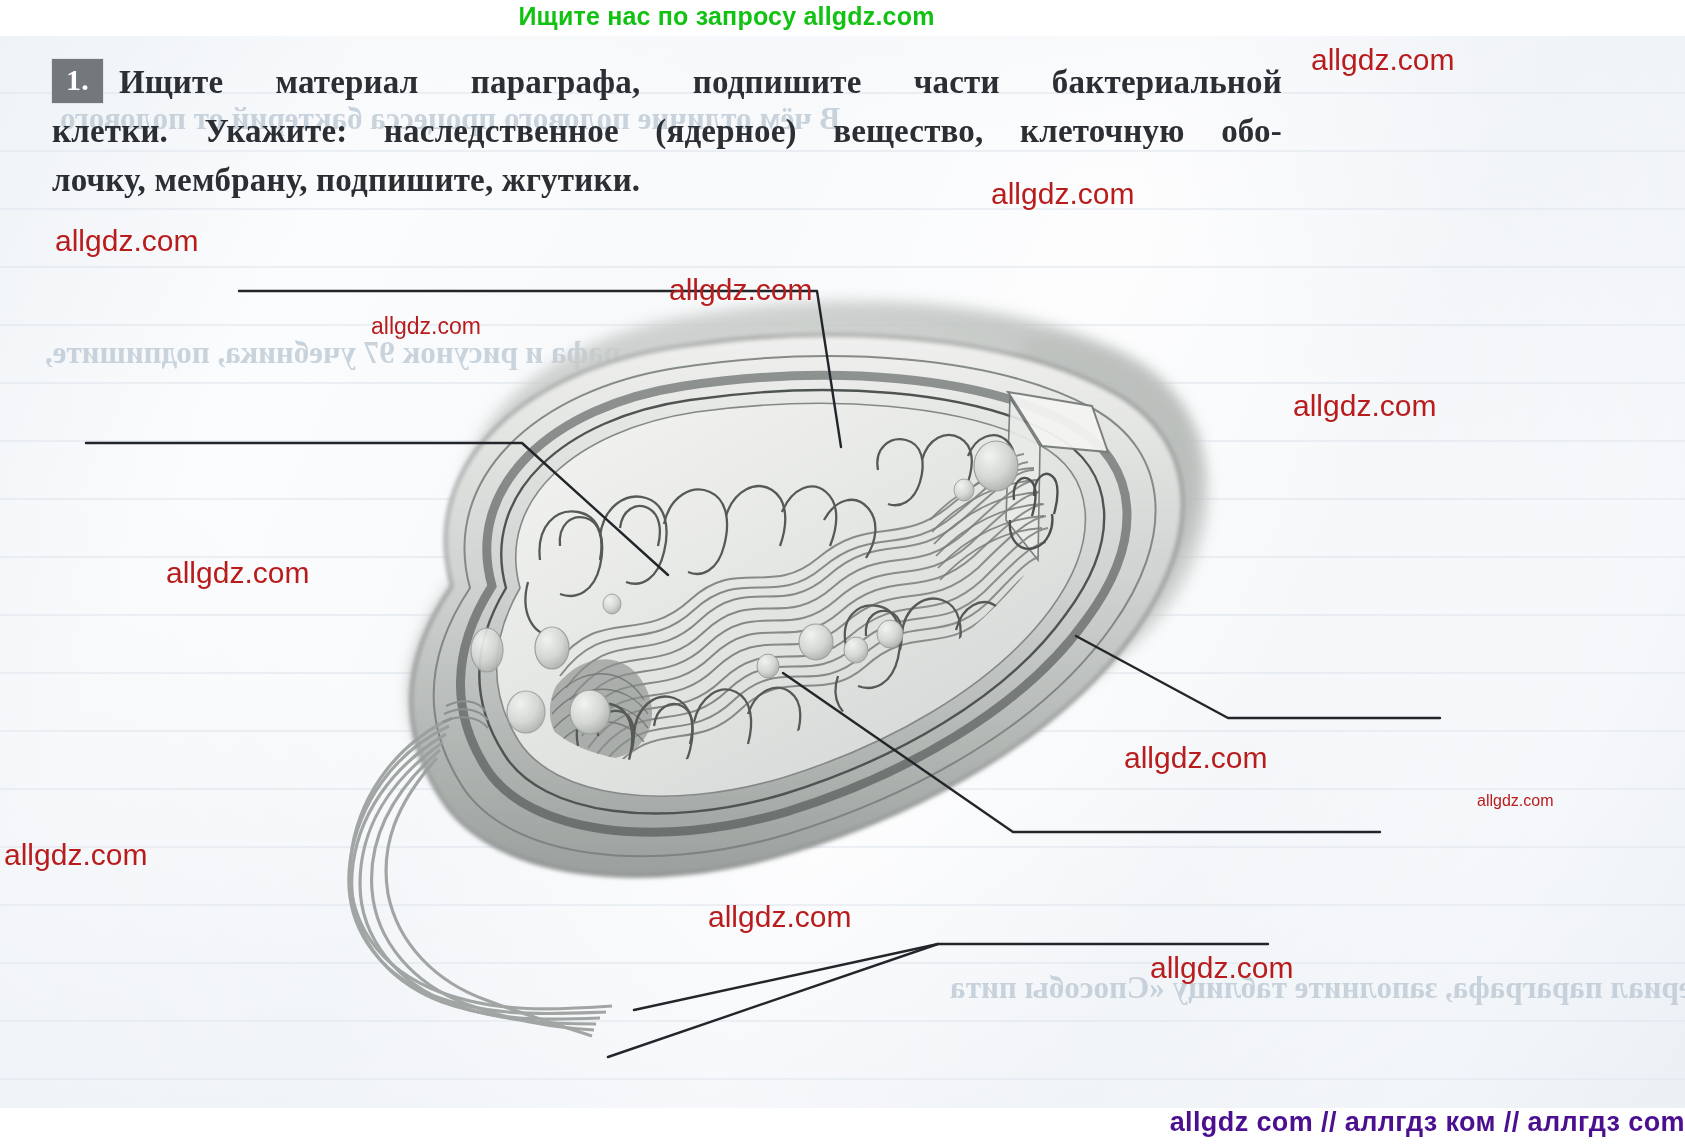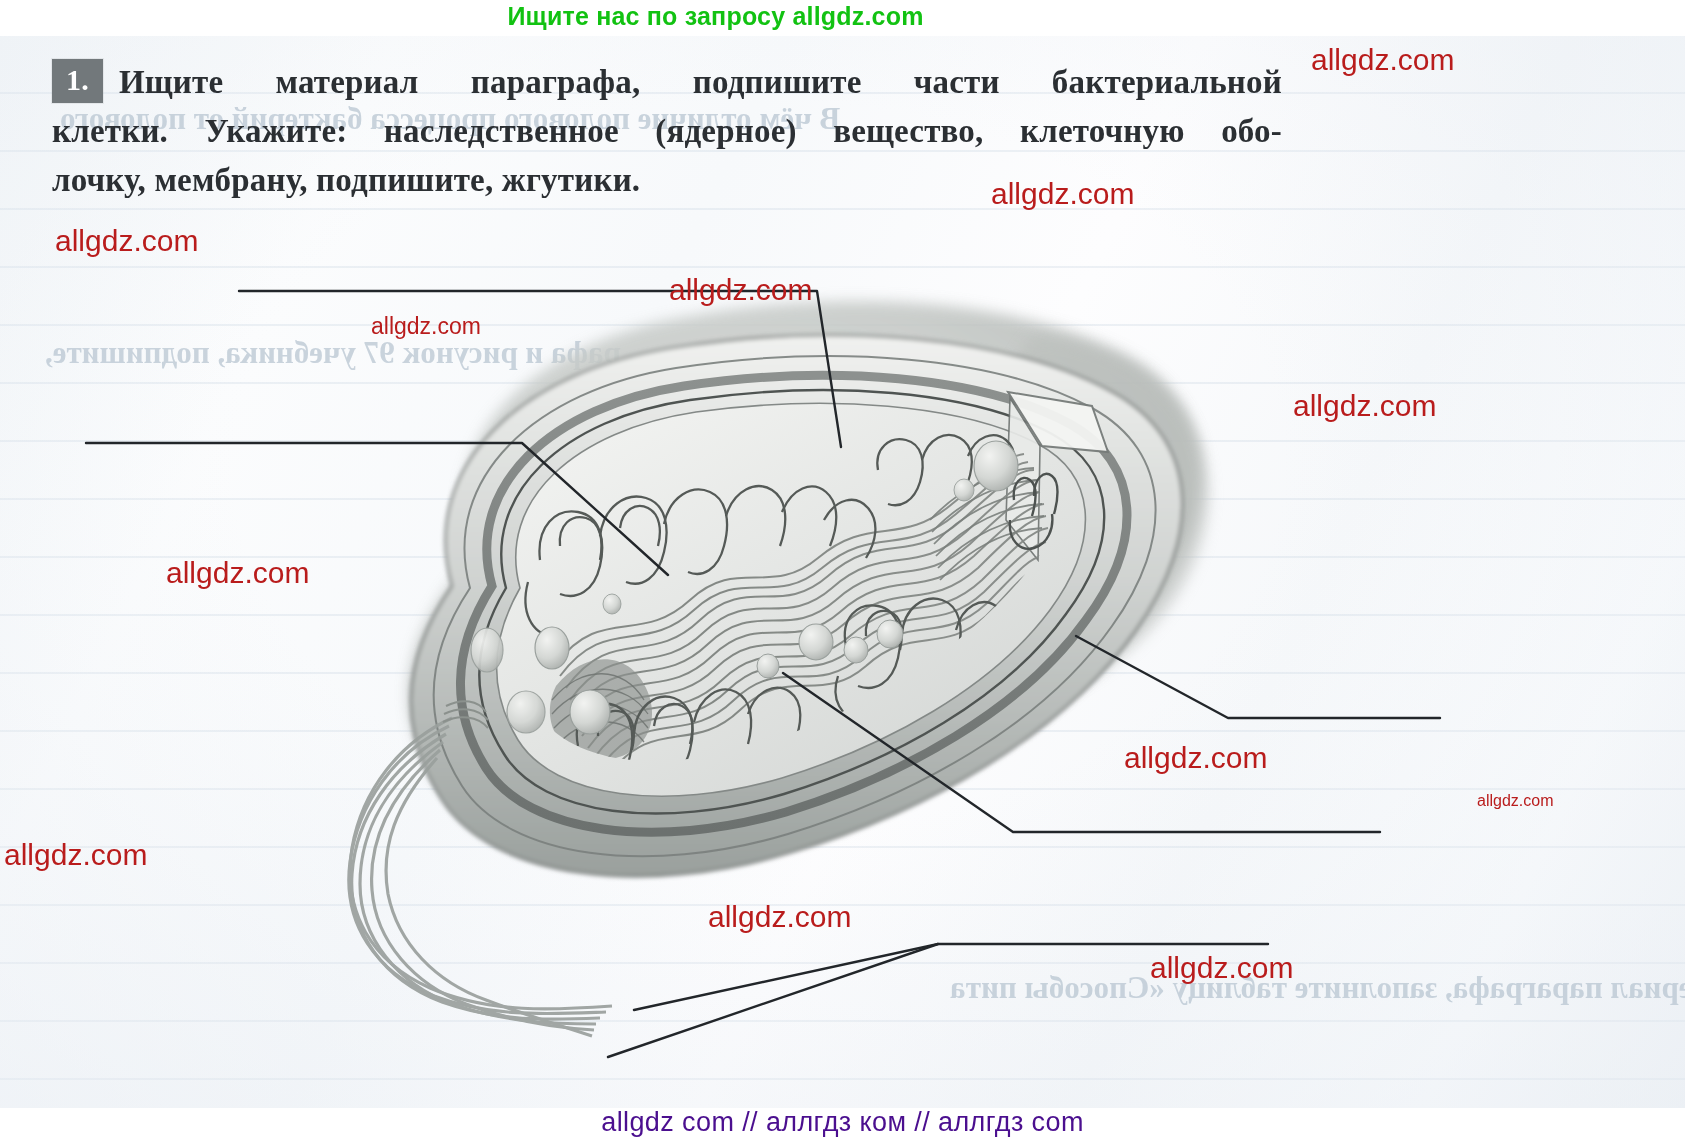--- a/index.html
+++ b/index.html
@@ -40,42 +40,42 @@
   }
   .vignette {
     position: absolute;
     left: 0; top: 0; right: 0; bottom: 0;
     background: radial-gradient(ellipse at 45% 40%, rgba(255,255,255,0) 40%, rgba(228,234,241,0.55) 100%);
   }
 
   
   .top-wm {
     position: absolute;
-    left: 0;
+    left: 11px;
     top: 2px;
     width: 1391px;
     text-align: center;
     color: #12c212;
     font-size: 25px;
     font-weight: 600;
     letter-spacing: 0.2px;
     font-family: "Liberation Sans", sans-serif;
     padding-left: 20px;
   }
 
   
   .bottom-wm {
     position: absolute;
     left: 0;
     bottom: 10px;
     width: 1685px;
-    text-align: center;
+    text-align: right;
     color: #4b0f8f;
     font-size: 27px;
-    font-weight: 400;
+    font-weight: 700;
     letter-spacing: 0.4px;
   }
 
   
   .task {
     position: absolute;
     left: 52px;
     top: 58px;
     width: 1230px;
     color: #2b2f33;

